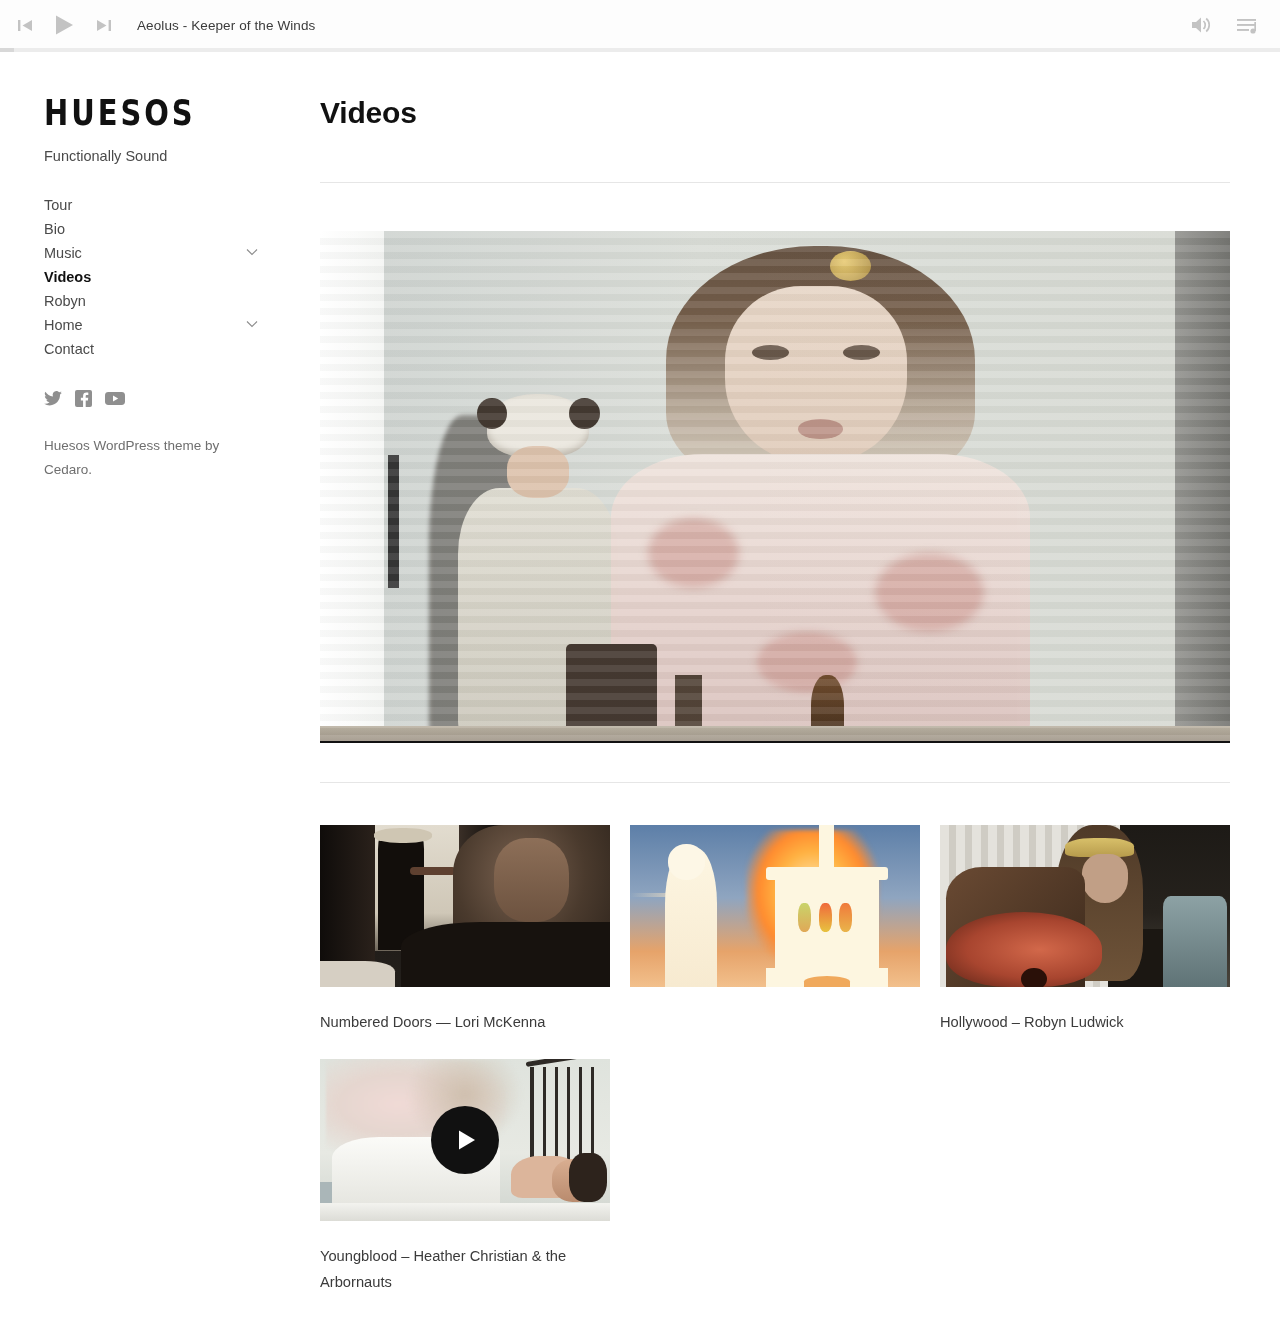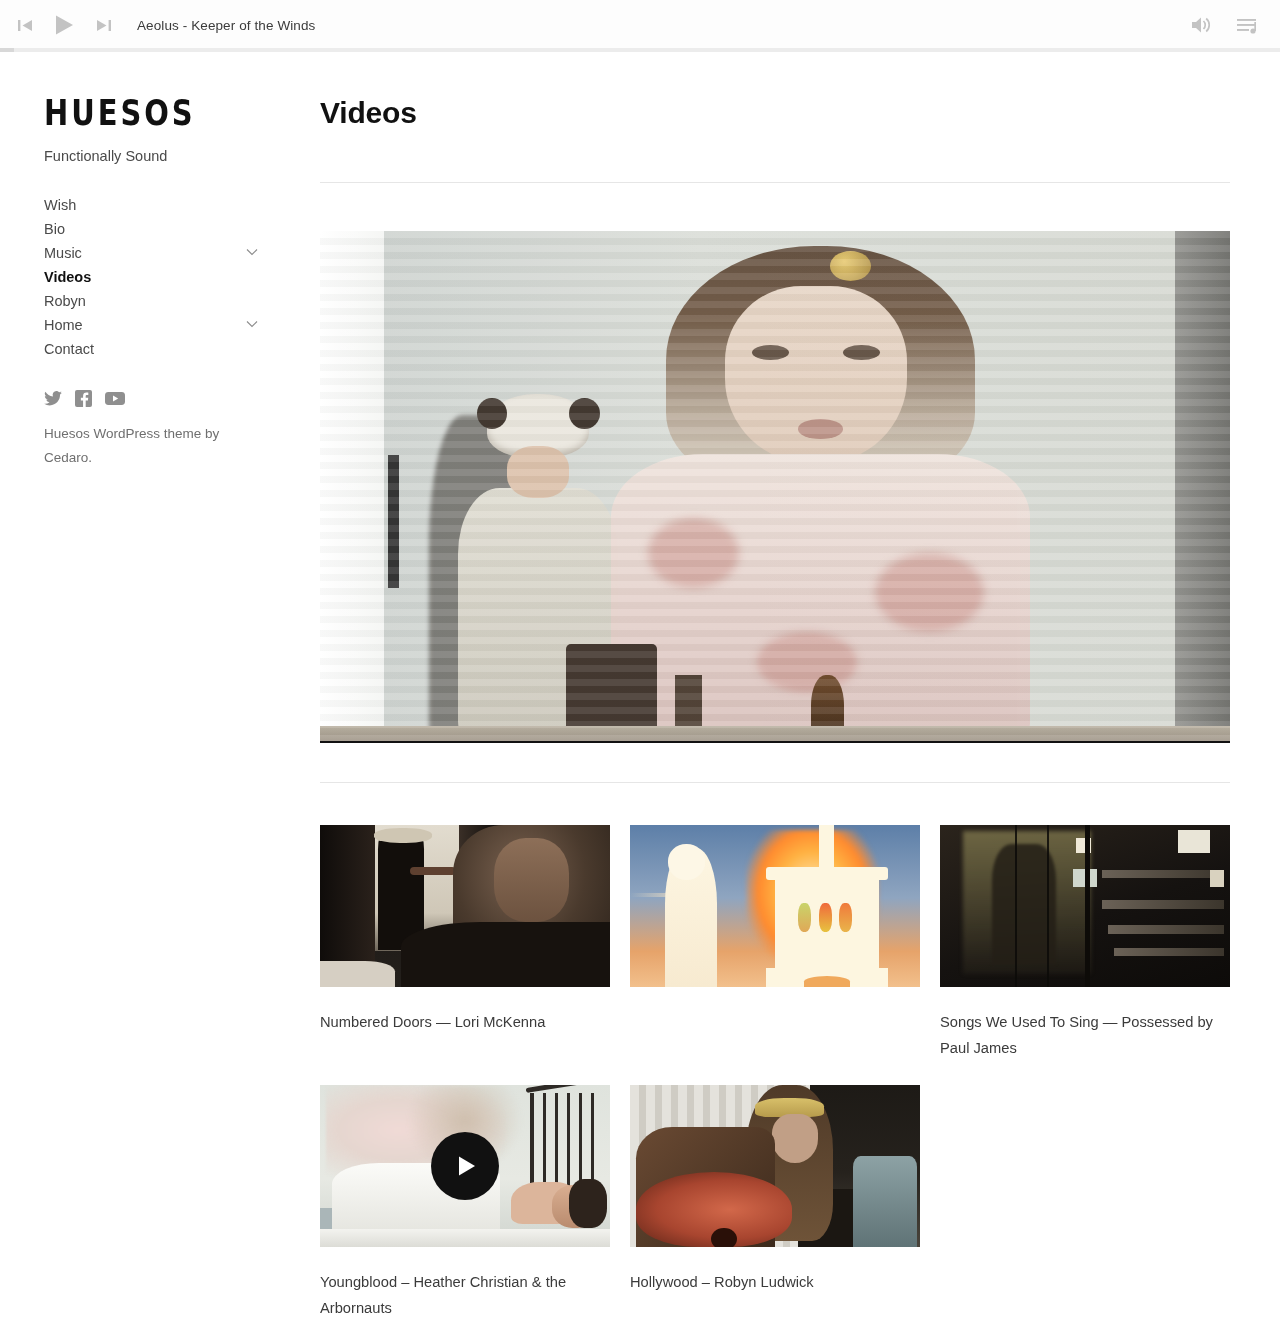--- a/index.html
+++ b/index.html
@@ -48,21 +48,21 @@
     position: relative; display: block; font-size: 14.5px; line-height: 24px;
     color: #4a4a4a; padding: 0; cursor: pointer;
   }
   .nav-item.active { font-weight: 700; color: #111; }
   .nav-chev {
     position: absolute; right: 0; top: 4px; width: 14px; height: 14px;
     display: flex; align-items: center; justify-content: center;
   }
   .socials { margin-top: 29px; display: flex; align-items: center; gap: 13px; }
   .social { display: flex; align-items: center; justify-content: center; cursor: pointer; }
-  .credit { margin-top: 15px; font-size: 13.5px; line-height: 24px; color: #6f6f6f; width: 190px; }
+  .credit { margin-top: 27px; font-size: 13.5px; line-height: 24px; color: #6f6f6f; width: 190px; }
 
   
   .main { position: absolute; left: 320px; top: 96px; width: 910px; }
   .page-title { font-size: 30px; font-weight: 700; color: #111; letter-spacing: -.2px; }
   .rule { height: 1px; background: #e6e6e6; width: 910px; }
   .rule.top { margin-top: 52px; }
   .rule.mid  { margin-top: 39px; }
 
   
   .featured {
@@ -326,21 +326,21 @@
 <div class="player-progress">
     <div class="fill"></div>
   </div>
 
 <div class="sidebar">
   <div class="logo">HUESOS</div>
   <div class="tagline">Functionally Sound</div>
 
   <nav class="nav">
     <div class="nav-item">
-      <span>Wish</span>
+      <span>Tour</span>
     </div>
     <div class="nav-item">
       <span>Bio</span>
     </div>
     <div class="nav-item">
       <span>Music</span>
       <span class="nav-chev">
         <svg width="12" height="8" viewBox="0 0 12 8" aria-hidden="true">
           <polyline points="1,1.5 6,6.5 11,1.5" fill="none" stroke="#8c8c8c" stroke-width="1.1"></polyline>
         </svg>
@@ -455,37 +455,35 @@
           <div class="stove"></div>
           <div class="stovetop"></div>
         <div class="g1"></div>
           <div class="g2"></div>
           <div class="g3"></div>
         <div class="base"></div>
           <div class="arch"></div>
       </div>
     </div>
 
+
     <div class="card">
-      <div class="thumb t4">
-        <div class="proj"></div>
-          <div class="pman"></div>
-        <div class="slat1"></div>
-          <div class="slat2"></div>
-          <div class="slat3"></div>
-          <div class="slat4"></div>
-        <div class="win1"></div>
-          <div class="win2"></div>
-          <div class="win3"></div>
-          <div class="win4"></div>
-        <div class="post"></div>
-          <div class="vline1"></div>
-          <div class="vline2"></div>
+      <div class="thumb t5">
+        <div class="curtain"></div>
+          <div class="wallR"></div>
+        <div class="sofa"></div>
+          <div class="pillow"></div>
+        <div class="hair"></div>
+          <div class="band"></div>
+          <div class="face"></div>
+        <div class="jacket"></div>
+          <div class="guitar"></div>
+          <div class="hole"></div>
       </div>
-      <div class="card-title">Songs We Used To Sing — Possessed by Paul James</div>
+      <div class="card-title">Hollywood – Robyn Ludwick</div>
     </div>
 
     <div class="card">
       <div class="thumb t6">
         <div class="ghost"></div>
           <div class="ghost2"></div>
         <div class="rail">
           <div class="b" style="left:6%"></div>
             <div class="b" style="left:22%"></div>
           <div class="b" style="left:38%"></div>
@@ -502,30 +500,14 @@
         <div class="sheet"></div>
         <div class="play-overlay">
           <svg width="30" height="30" viewBox="0 0 30 30" aria-hidden="true">
             <polygon points="9,5.5 9,24.5 25,15" fill="#ffffff"></polygon>
           </svg>
         </div>
       </div>
       <div class="card-title">Youngblood – Heather Christian &amp; the Arbornauts</div>
     </div>
 
-    <div class="card">
-      <div class="thumb t5">
-        <div class="curtain"></div>
-          <div class="wallR"></div>
-        <div class="sofa"></div>
-          <div class="pillow"></div>
-        <div class="hair"></div>
-          <div class="band"></div>
-          <div class="face"></div>
-        <div class="jacket"></div>
-          <div class="guitar"></div>
-          <div class="hole"></div>
-      </div>
-      <div class="card-title">Hollywood – Robyn Ludwick</div>
-    </div>
-
   </div>
 </div>
 
 </body></html>

